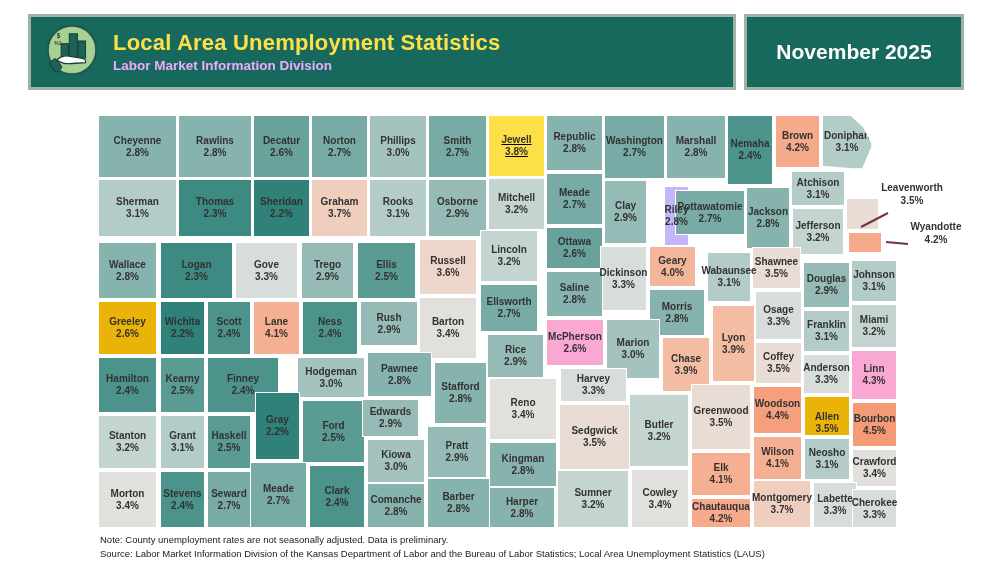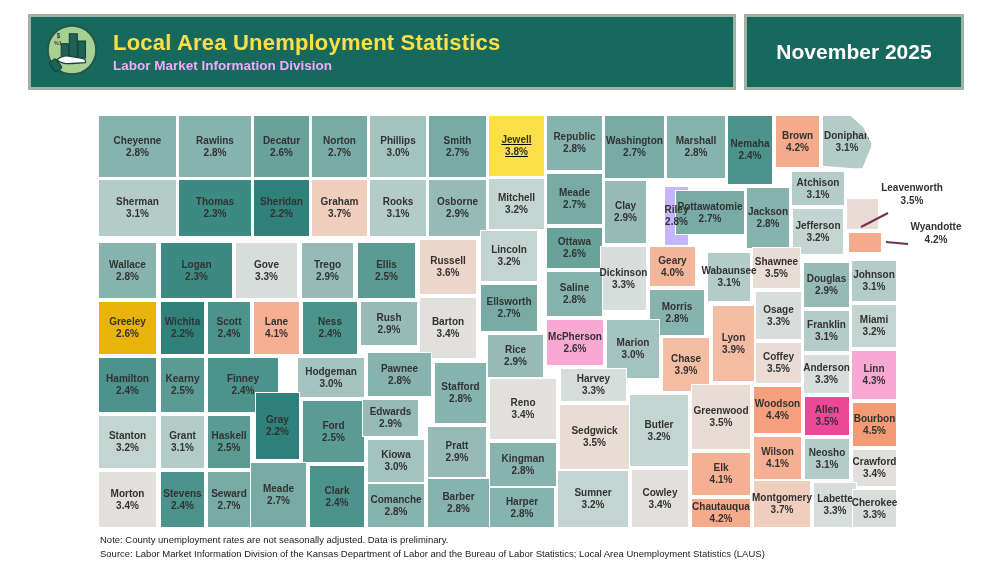--- a/index.html
+++ b/index.html
@@ -519,21 +519,21 @@
           <span class="cname">Greenwood</span>
           <span class="cval">3.5%</span>
         </div>
       </div>
       <div class="county" style="left: 753px; top: 386px; width: 49px; height: 48px; background: rgb(245, 159, 124);">
         <div class="lbl">
           <span class="cname">Woodson</span>
           <span class="cval">4.4%</span>
         </div>
       </div>
-      <div class="county" style="left: 804px; top: 396px; width: 46px; height: 40px; background: #ec4899;">
+      <div class="county" style="left: 804px; top: 396px; width: 46px; height: 40px; background: #eab308; align-items: flex-end;">
         <div class="lbl">
           <span class="cname">Allen</span>
           <span class="cval">3.5%</span>
         </div>
       </div>
       <div class="county" style="left: 852px; top: 402px; width: 45px; height: 45px; background: rgb(244, 154, 117);">
         <div class="lbl">
           <span class="cname">Bourbon</span>
           <span class="cval">4.5%</span>
         </div>

